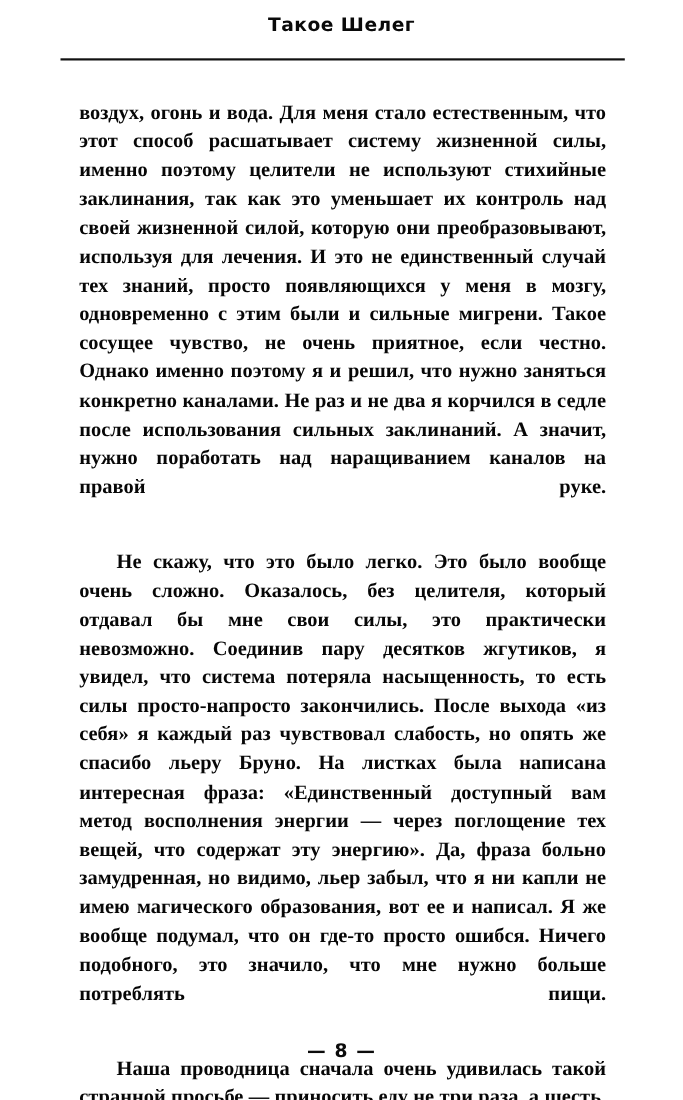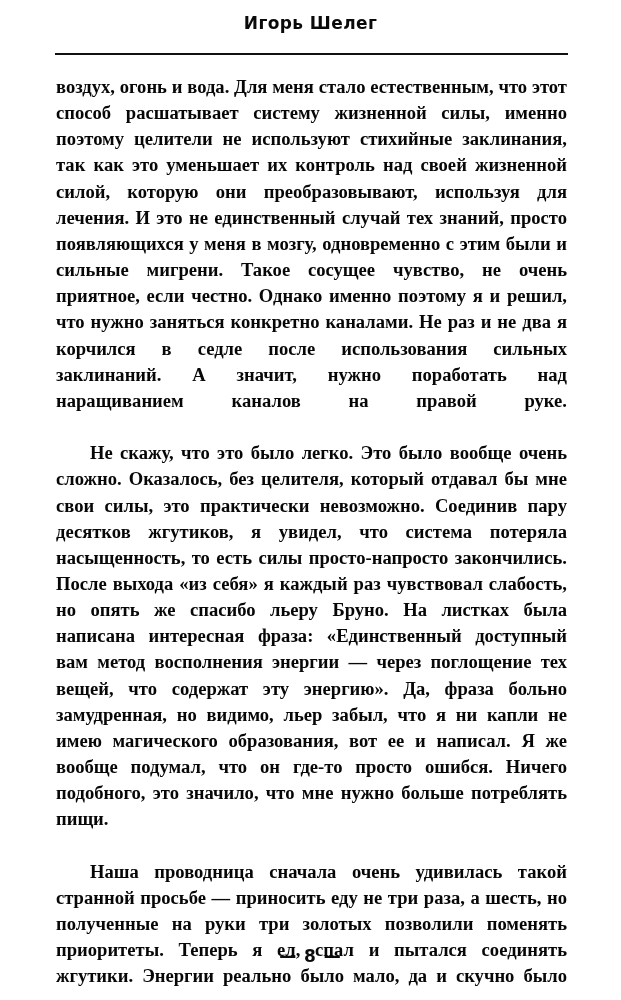--- a/index.html
+++ b/index.html
@@ -52,21 +52,21 @@
     font-size: 18.6px;
     line-height: 26.15px;
     font-weight: bold;
     text-align: justify;
     text-justify: inter-word;
     color: #070707;
     -webkit-font-smoothing: none;
   }
 
   #text-column p {
-    margin: 0;
+    margin: 16px;
     text-indent: 34px;
     hyphens: manual;
   }
 
   
   #text-column p.cont {
     text-indent: 0;
   }
 
   
@@ -88,21 +88,21 @@
     font-size: 17px;
     letter-spacing: 1px;
     color: #0b0b0b;
   }
 </style>
 </head>
 <body>
 
 <div id="page">
 
-  <div id="running-head">Игорь Шелег</div>
+  <div id="running-head">Такое Шелег</div>
 
   <div id="head-rule"></div>
 
   <div id="text-column">
     <p class="cont">воздух, огонь и вода. Для меня стало естественным, что этот способ расшатывает систему жизненной силы, именно поэтому целители не используют стихийные заклинания, так как это уменьшает их контроль над своей жизненной силой, которую они преобразовывают, используя для лечения. И это не единственный случай тех знаний, просто появляющихся у меня в мозгу, одновременно с этим были и сильные мигрени. Такое сосущее чувство, не очень приятное, если честно. Однако именно поэтому я и решил, что нужно заняться конкретно каналами. Не раз и не два я корчился в седле после использования сильных заклинаний. А значит, нужно поработать над наращиванием каналов на правой руке.</p>
     <p>Не скажу, что это было легко. Это было вообще очень сложно. Оказалось, без целителя, который отдавал бы мне свои силы, это практически невозможно. Соединив пару десятков жгутиков, я увидел, что система потеряла насыщенность, то есть силы просто-напросто закончились. После выхода «из себя» я каждый раз чувствовал слабость, но опять же спасибо льеру Бруно. На листках была написана интересная фраза: «Единственный доступный вам метод восполнения энергии — через поглощение тех вещей, что содержат эту энергию». Да, фраза больно замудренная, но видимо, льер забыл, что я ни капли не имею магического образования, вот ее и написал. Я же вообще подумал, что он где-то просто ошибся. Ничего подобного, это значило, что мне нужно больше потреблять пищи.</p>
     <p>Наша проводница сначала очень удивилась такой странной просьбе — приносить еду не три раза, а шесть, но полученные на руки три золотых позволили поменять приоритеты. Теперь я ел, спал и пытался соединять жгутики. Энергии реально было мало, да и скучно было</p>
   </div>
 
   <div id="folio">— 8 —</div>

